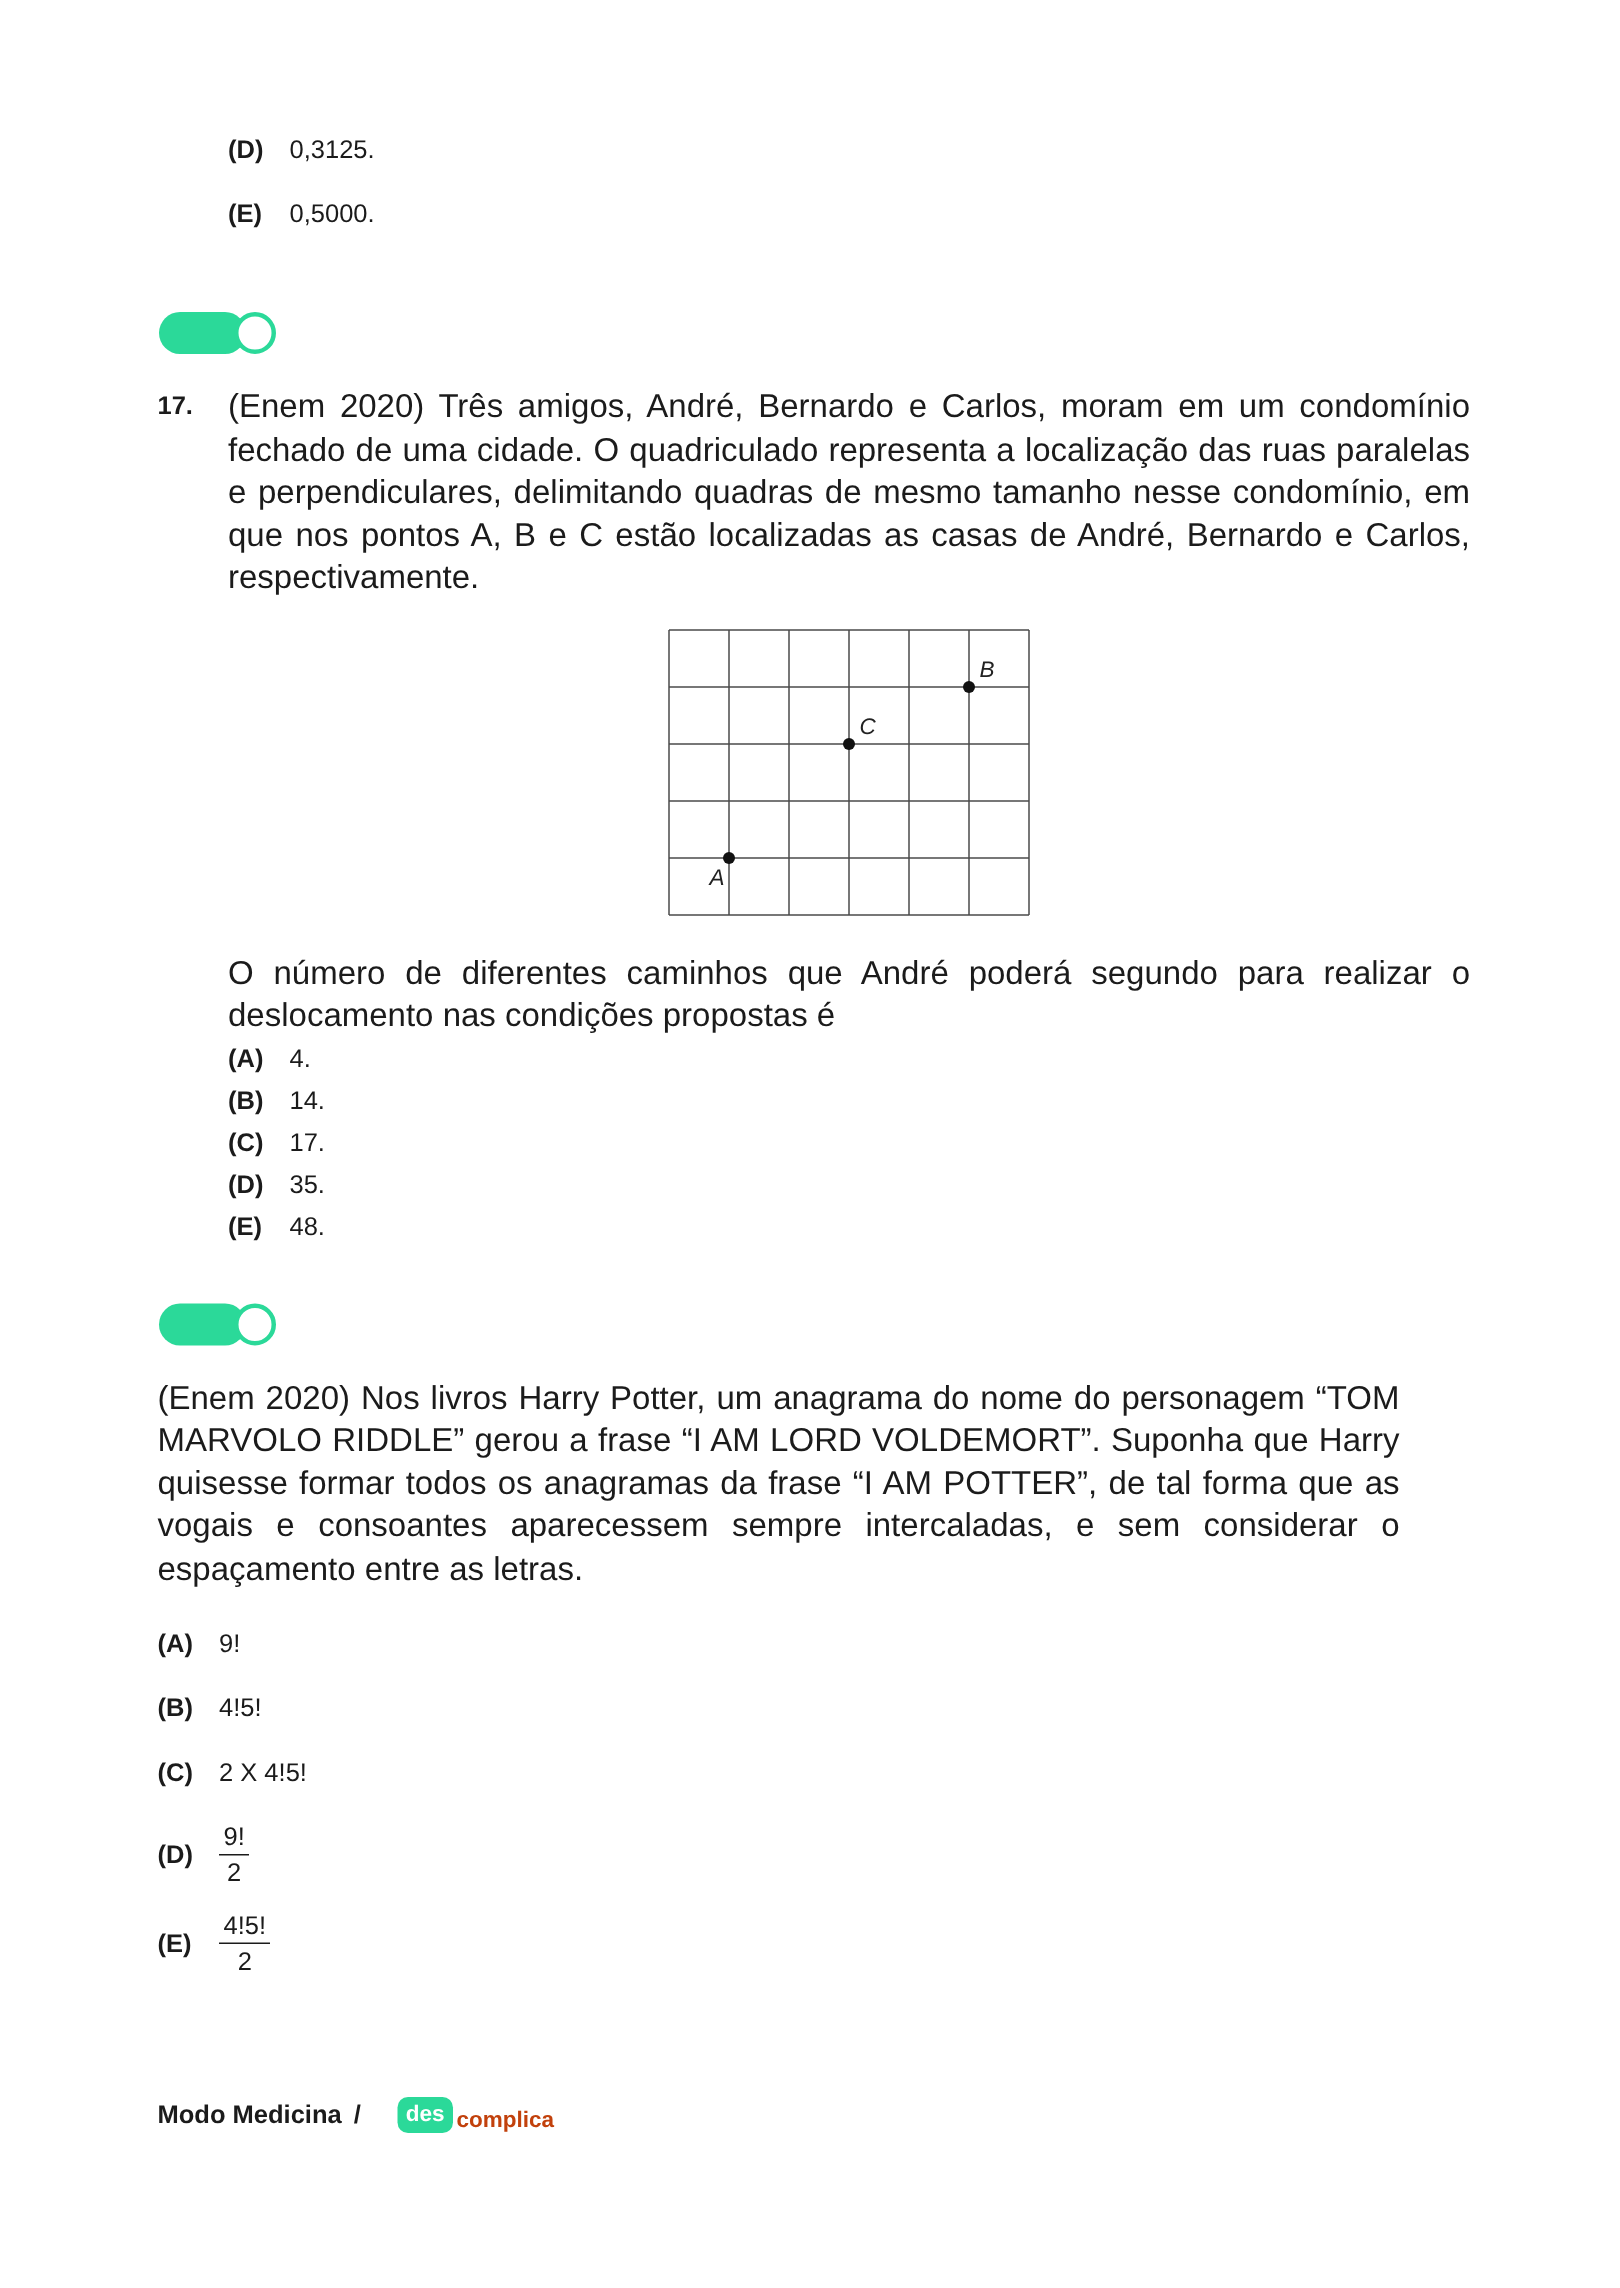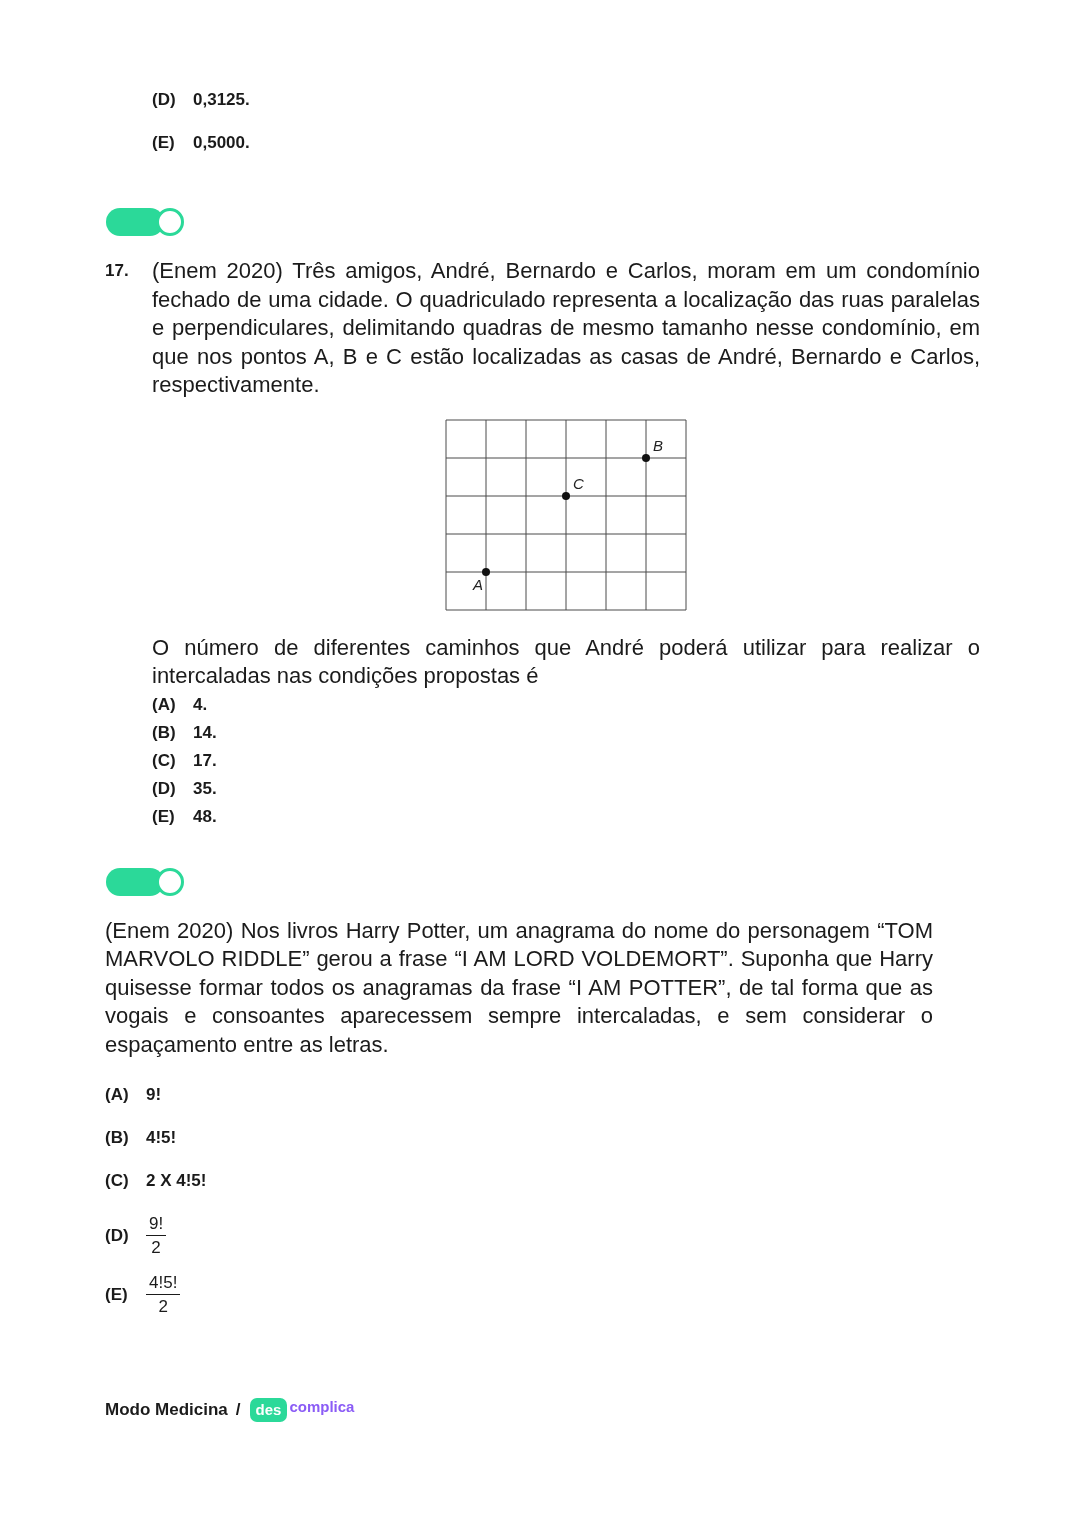--- a/index.html
+++ b/index.html
@@ -7,21 +7,21 @@
   body {
     width:1080px; height:1525px; overflow:hidden;
     font-family:"Liberation Sans", sans-serif;
     color:#1b1b1b;
   }
   .page { position:relative; width:1080px; height:1525px; padding:90px 100px 0 105px; }
 
   
   .opt-row { display:flex; font-size:17px; line-height:20px; }
   .opt-label { font-weight:bold; flex:none; width:41px; }
-  .opt-text { white-space:pre;font-weight:bold; }
+  .opt-text { white-space:pre; }
   .spaced { margin-bottom:23px; }
 
   
   .toggle-wrap { margin:54px 0 20px 0; height:30px; }
   .toggle-fill { fill:var(--accent-green, #2bd999); }
   .toggle-ring { fill:#ffffff; stroke:var(--accent-green, #2bd999); stroke-width:3; }
 
   
   .question { display:flex; }
   .q-number { flex:none; width:47px; font-weight:bold; font-size:17px; line-height:28.5px; }
@@ -44,27 +44,27 @@
   
   .frac-row { display:flex; align-items:center; font-size:17px; margin-bottom:16px; margin-top:4px; }
   .frac { display:inline-block; text-align:center; }
   .frac .num { display:block; border-bottom:1.6px solid #1b1b1b; padding:0 3px 2px 3px; line-height:19px; }
   .frac .den { display:block; padding-top:2px; line-height:19px; }
 
   
   .footer { position:absolute; left:105px; top:1398px; display:flex; align-items:center; }
   .footer-title { font-weight:bold; font-size:17px; }
   .footer-slash { font-weight:bold; font-size:17px; margin-left:8px; }
-  .logo { display:flex; align-items:flex-start; margin-left:9px; }
+  .logo { display:flex; align-items:flex-end; margin-left:24px; }
   .logo-badge {
     background:var(--accent-green, #2bd999); color:#ffffff;
     font-weight:bold; font-size:15px; line-height:15px;
     padding:4px 6px 5px 6px; border-radius:7px;
   }
-  .logo-rest { font-weight:bold; font-size:15px; color:#8b5cf6; margin-left:2px; }
+  .logo-rest { font-weight:bold; font-size:15px; color:#c2410c; margin-left:2px; }
 </style>
 </head>
 <body>
 
 <div class="page">
 
   <div style="margin-left:47px;">
     <div class="opt-row spaced">
       <span class="opt-label">(D)</span>
       <span class="opt-text">0,3125.</span>
@@ -106,21 +106,21 @@
           </g>
           <circle class="gdot" cx="50" cy="158" r="4"></circle>
           <circle class="gdot" cx="130" cy="82" r="4"></circle>
           <circle class="gdot" cx="210" cy="44" r="4"></circle>
           <text class="glabel" x="37" y="176">A</text>
           <text class="glabel" x="137" y="75">C</text>
           <text class="glabel" x="217" y="37">B</text>
         </svg>
       </div>
 
-      <p class="q-par mt">O número de diferentes caminhos que André poderá utilizar para realizar o intercaladas nas condições propostas é</p>
+      <p class="q-par mt">O número de diferentes caminhos que André poderá segundo para realizar o deslocamento nas condições propostas é</p>
 
       <div class="opts-tight">
         <div class="opt-row">
           <span class="opt-label">(A)</span>
           <span class="opt-text">4.</span>
         </div>
         <div class="opt-row">
           <span class="opt-label">(B)</span>
           <span class="opt-text">14.</span>
         </div>

